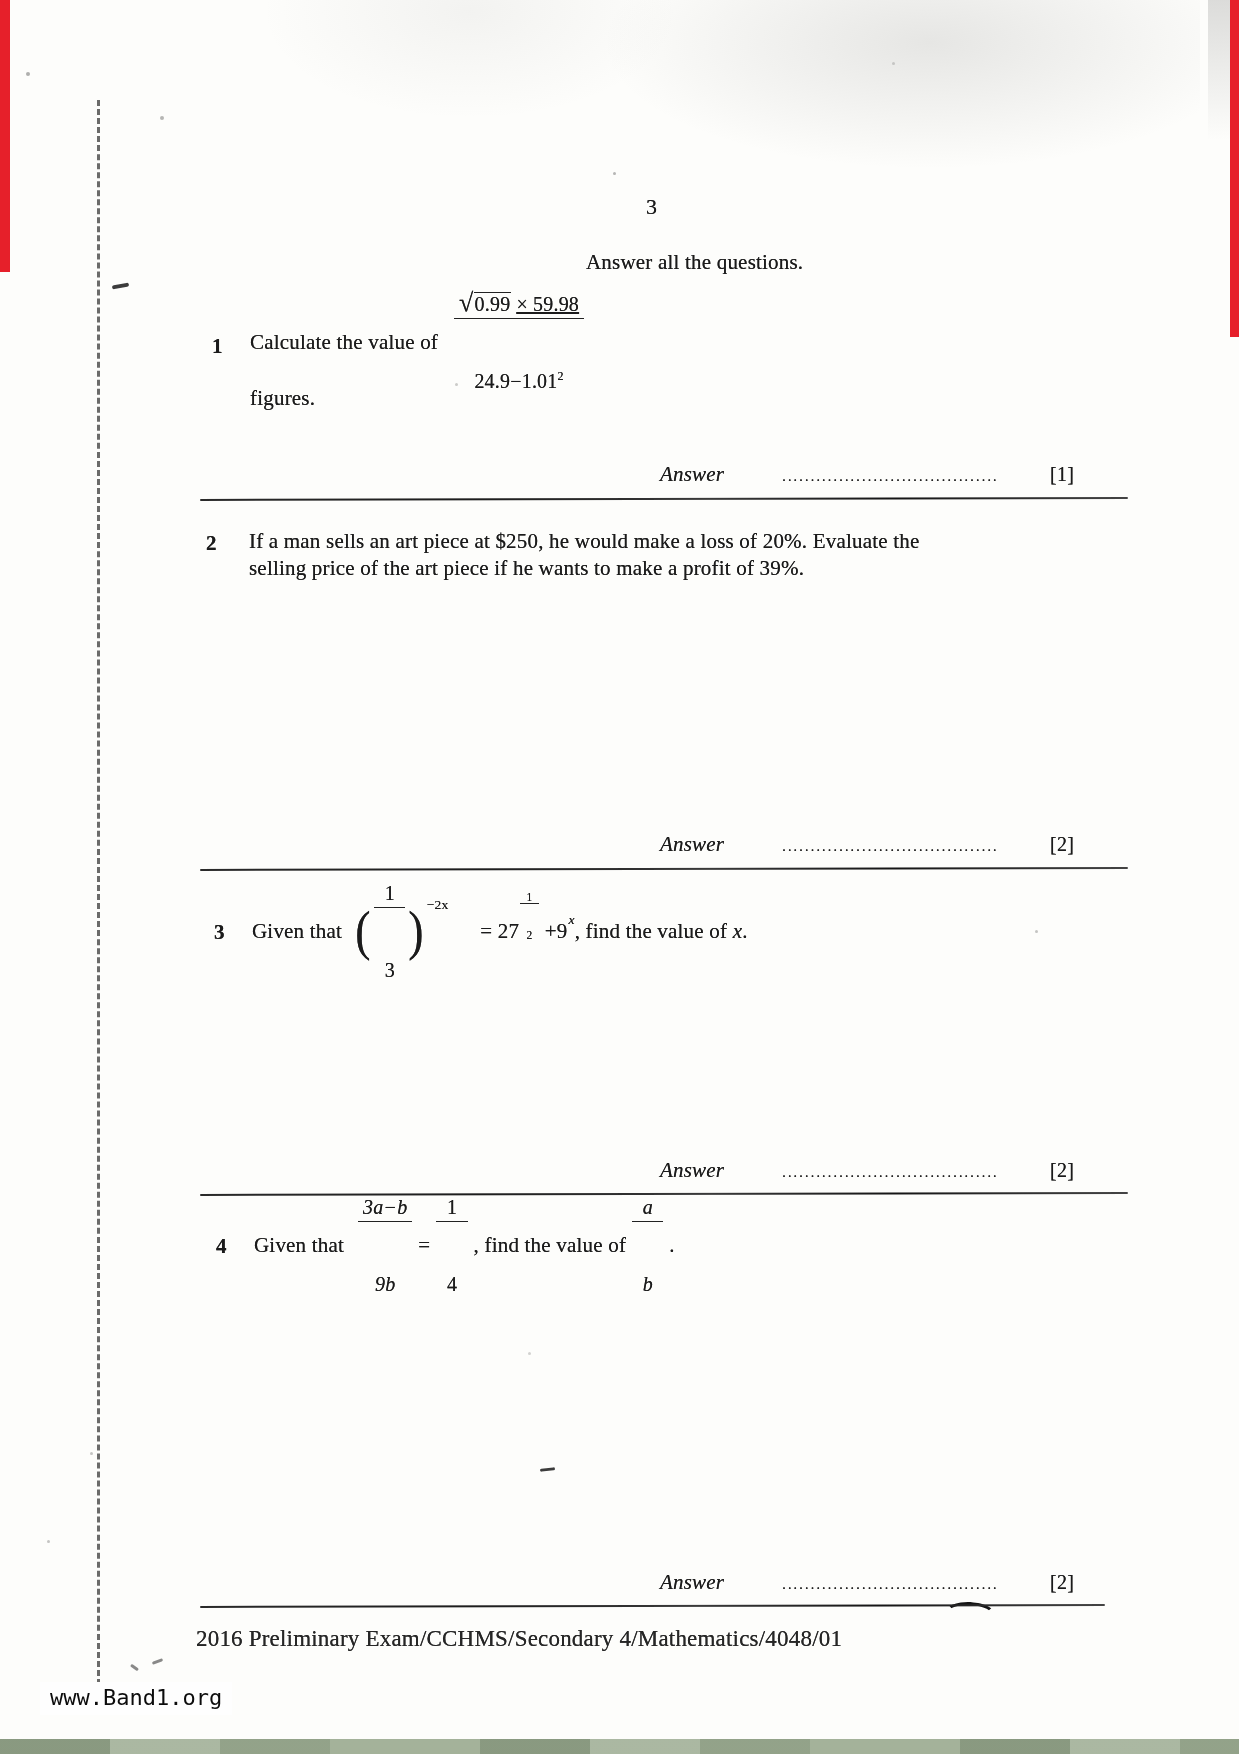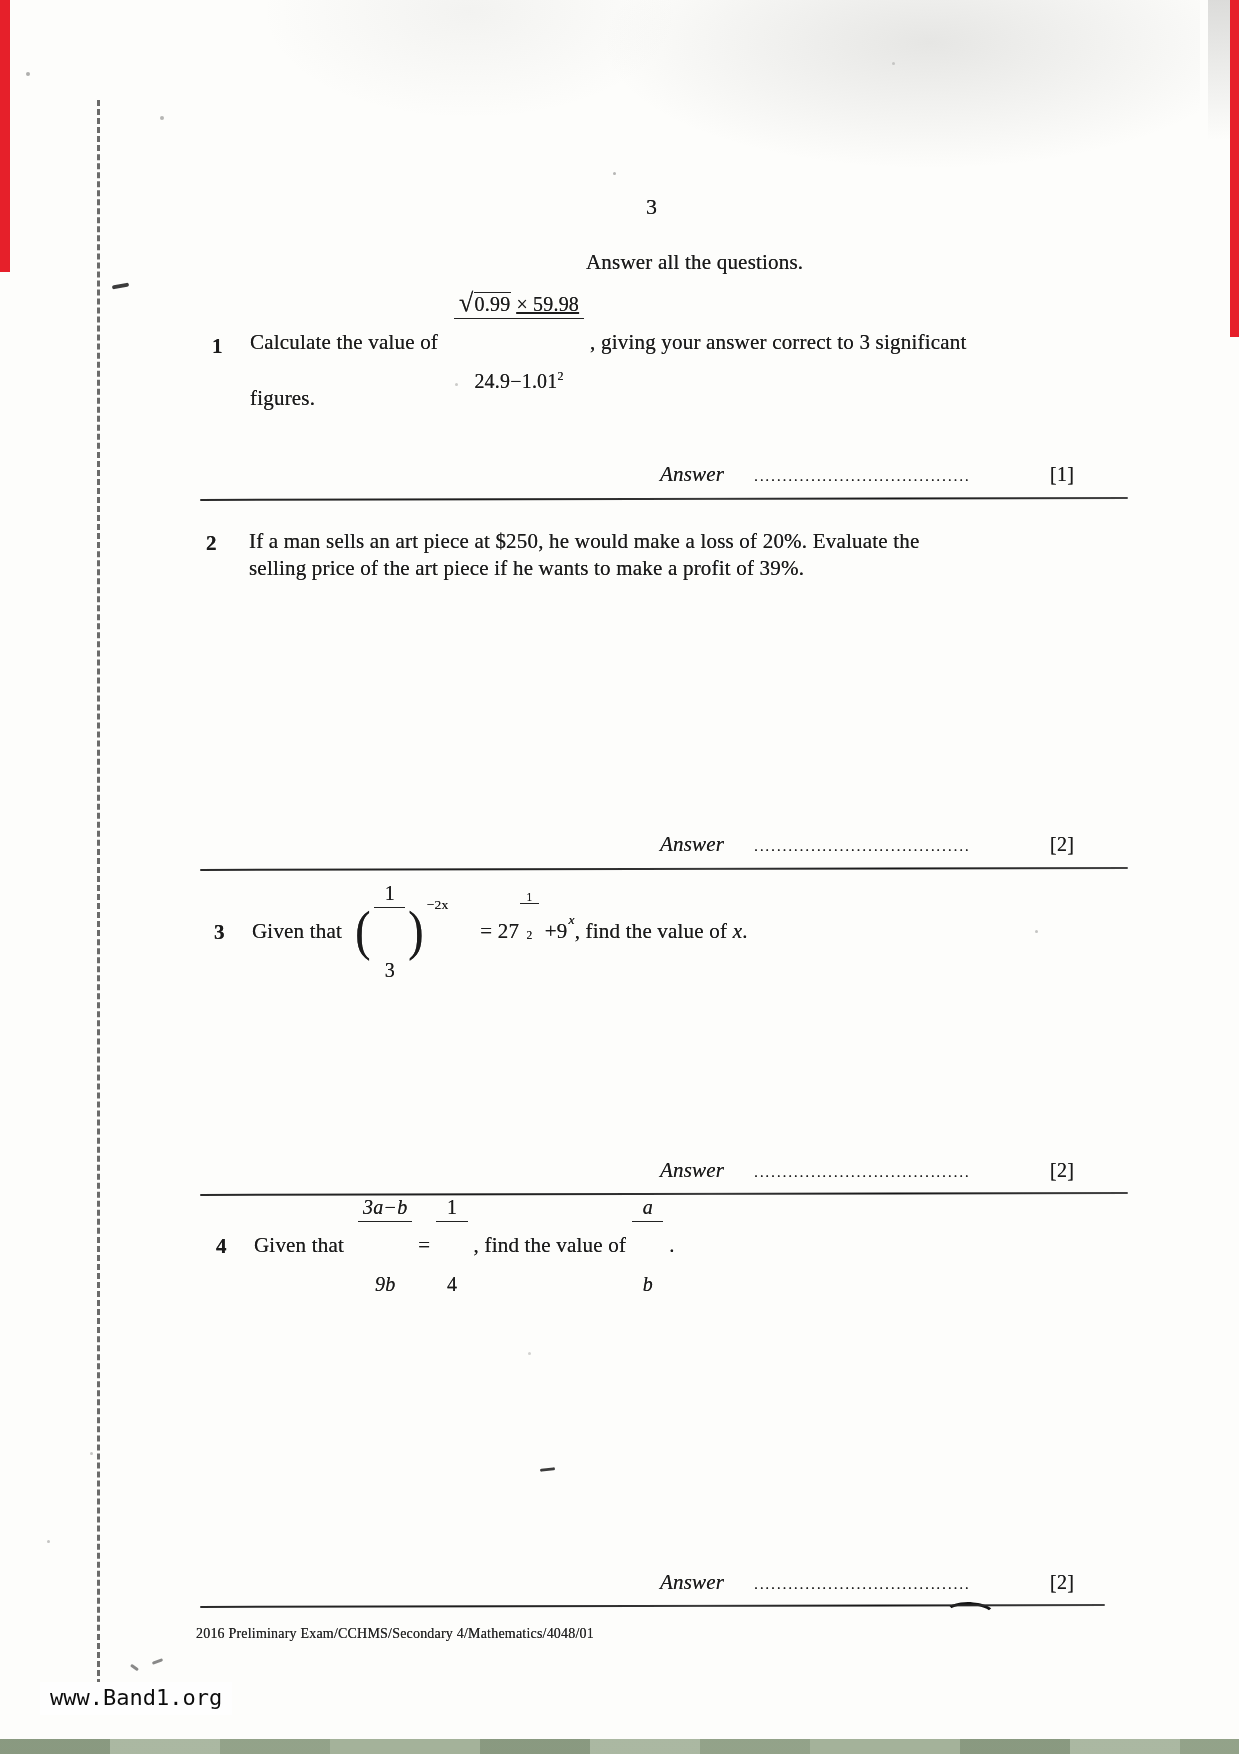--- a/index.html
+++ b/index.html
@@ -48,27 +48,27 @@
   .densup { font-size:12px; vertical-align:super; line-height:0; }
   
   .bigparen { font-size:54px; line-height:.9; font-weight:400; transform:scaleX(.85); }
   .exp { position:relative; top:-26px; font-size:13.5px; margin-left:1px; }
   .exp-x { position:relative; top:-11px; font-size:13.5px; font-style:italic; margin-left:1px; }
   .tinyfrac { display:inline-block; text-align:center; font-size:11.5px; line-height:1.05;
     position:relative; top:-15px; margin-left:1px; }
   .tinyfrac .tnum { display:block; border-bottom:1px solid #222; padding:0 2px; }
   .tinyfrac .tden { display:block; padding:0 2px; }
   
-  .answer-row { display:flex; align-items:baseline; left:660px; width:414px; font-size:21px; }
+  .answer-row { display:flex; align-items:baseline; left:660px; width:414px; font-size:21px;gap:28px; }
   .ans-label { font-style:italic; }
   .ans-dots { flex:1; overflow:hidden; white-space:nowrap; font-size:14px;
     letter-spacing:2.2px; margin:0 14px 0 30px; color:#1f1f1f; }
   .ans-marks { font-size:20px; }
   
-  .footer { font-size:14px; color:#262626; letter-spacing:.2px; }
+  .footer { font-size:23px; color:#262626; letter-spacing:.2px; }
   .watermark { font-family:"DejaVu Sans Mono", monospace; font-size:22px; color:#0c0c0c;
     background:#fefefe; padding:3px 10px 5px; }
 </style>
 </head>
 <body>
 
 <div class="page">
 
   <div class="abs edge-red-left"></div>
   <div class="abs edge-red-right"></div>
@@ -95,21 +95,20 @@
   <div class="abs scan-text page-number" style="left:646px;top:194px">3</div>
   <div class="abs scan-text instruction" style="left:542px;top:250px">Answer all the questions.</div>
 
   <div class="abs scan-text qnum" style="left:212px;top:334px">1</div>
   <div class="abs scan-text qrow" style="left:250px;top:311px;height:62px">
     <span class="qt" style="margin-right:10px">Calculate the value of</span>
     <span class="frac">
       <span class="num"><span class="sqrt">√</span><span class="radicand">0.99</span><span class="numrest">× 59.98</span></span>
       <span class="den"><span>24.9−1.01</span><sup class="densup">2</sup></span>
     </span>
-    <span class="qt">, giving your answer correct to 3 significant</span>
   </div>
   <div class="abs scan-text qline" style="left:250px;top:386px">figures.</div>
 
   <div class="abs scan-text answer-row" style="top:462px">
     <span class="ans-label">Answer</span>
     <span class="ans-dots">......................................</span>
     <span class="ans-marks">[1]</span>
   </div>
   <div class="abs divider" style="top:498px"></div>
 

